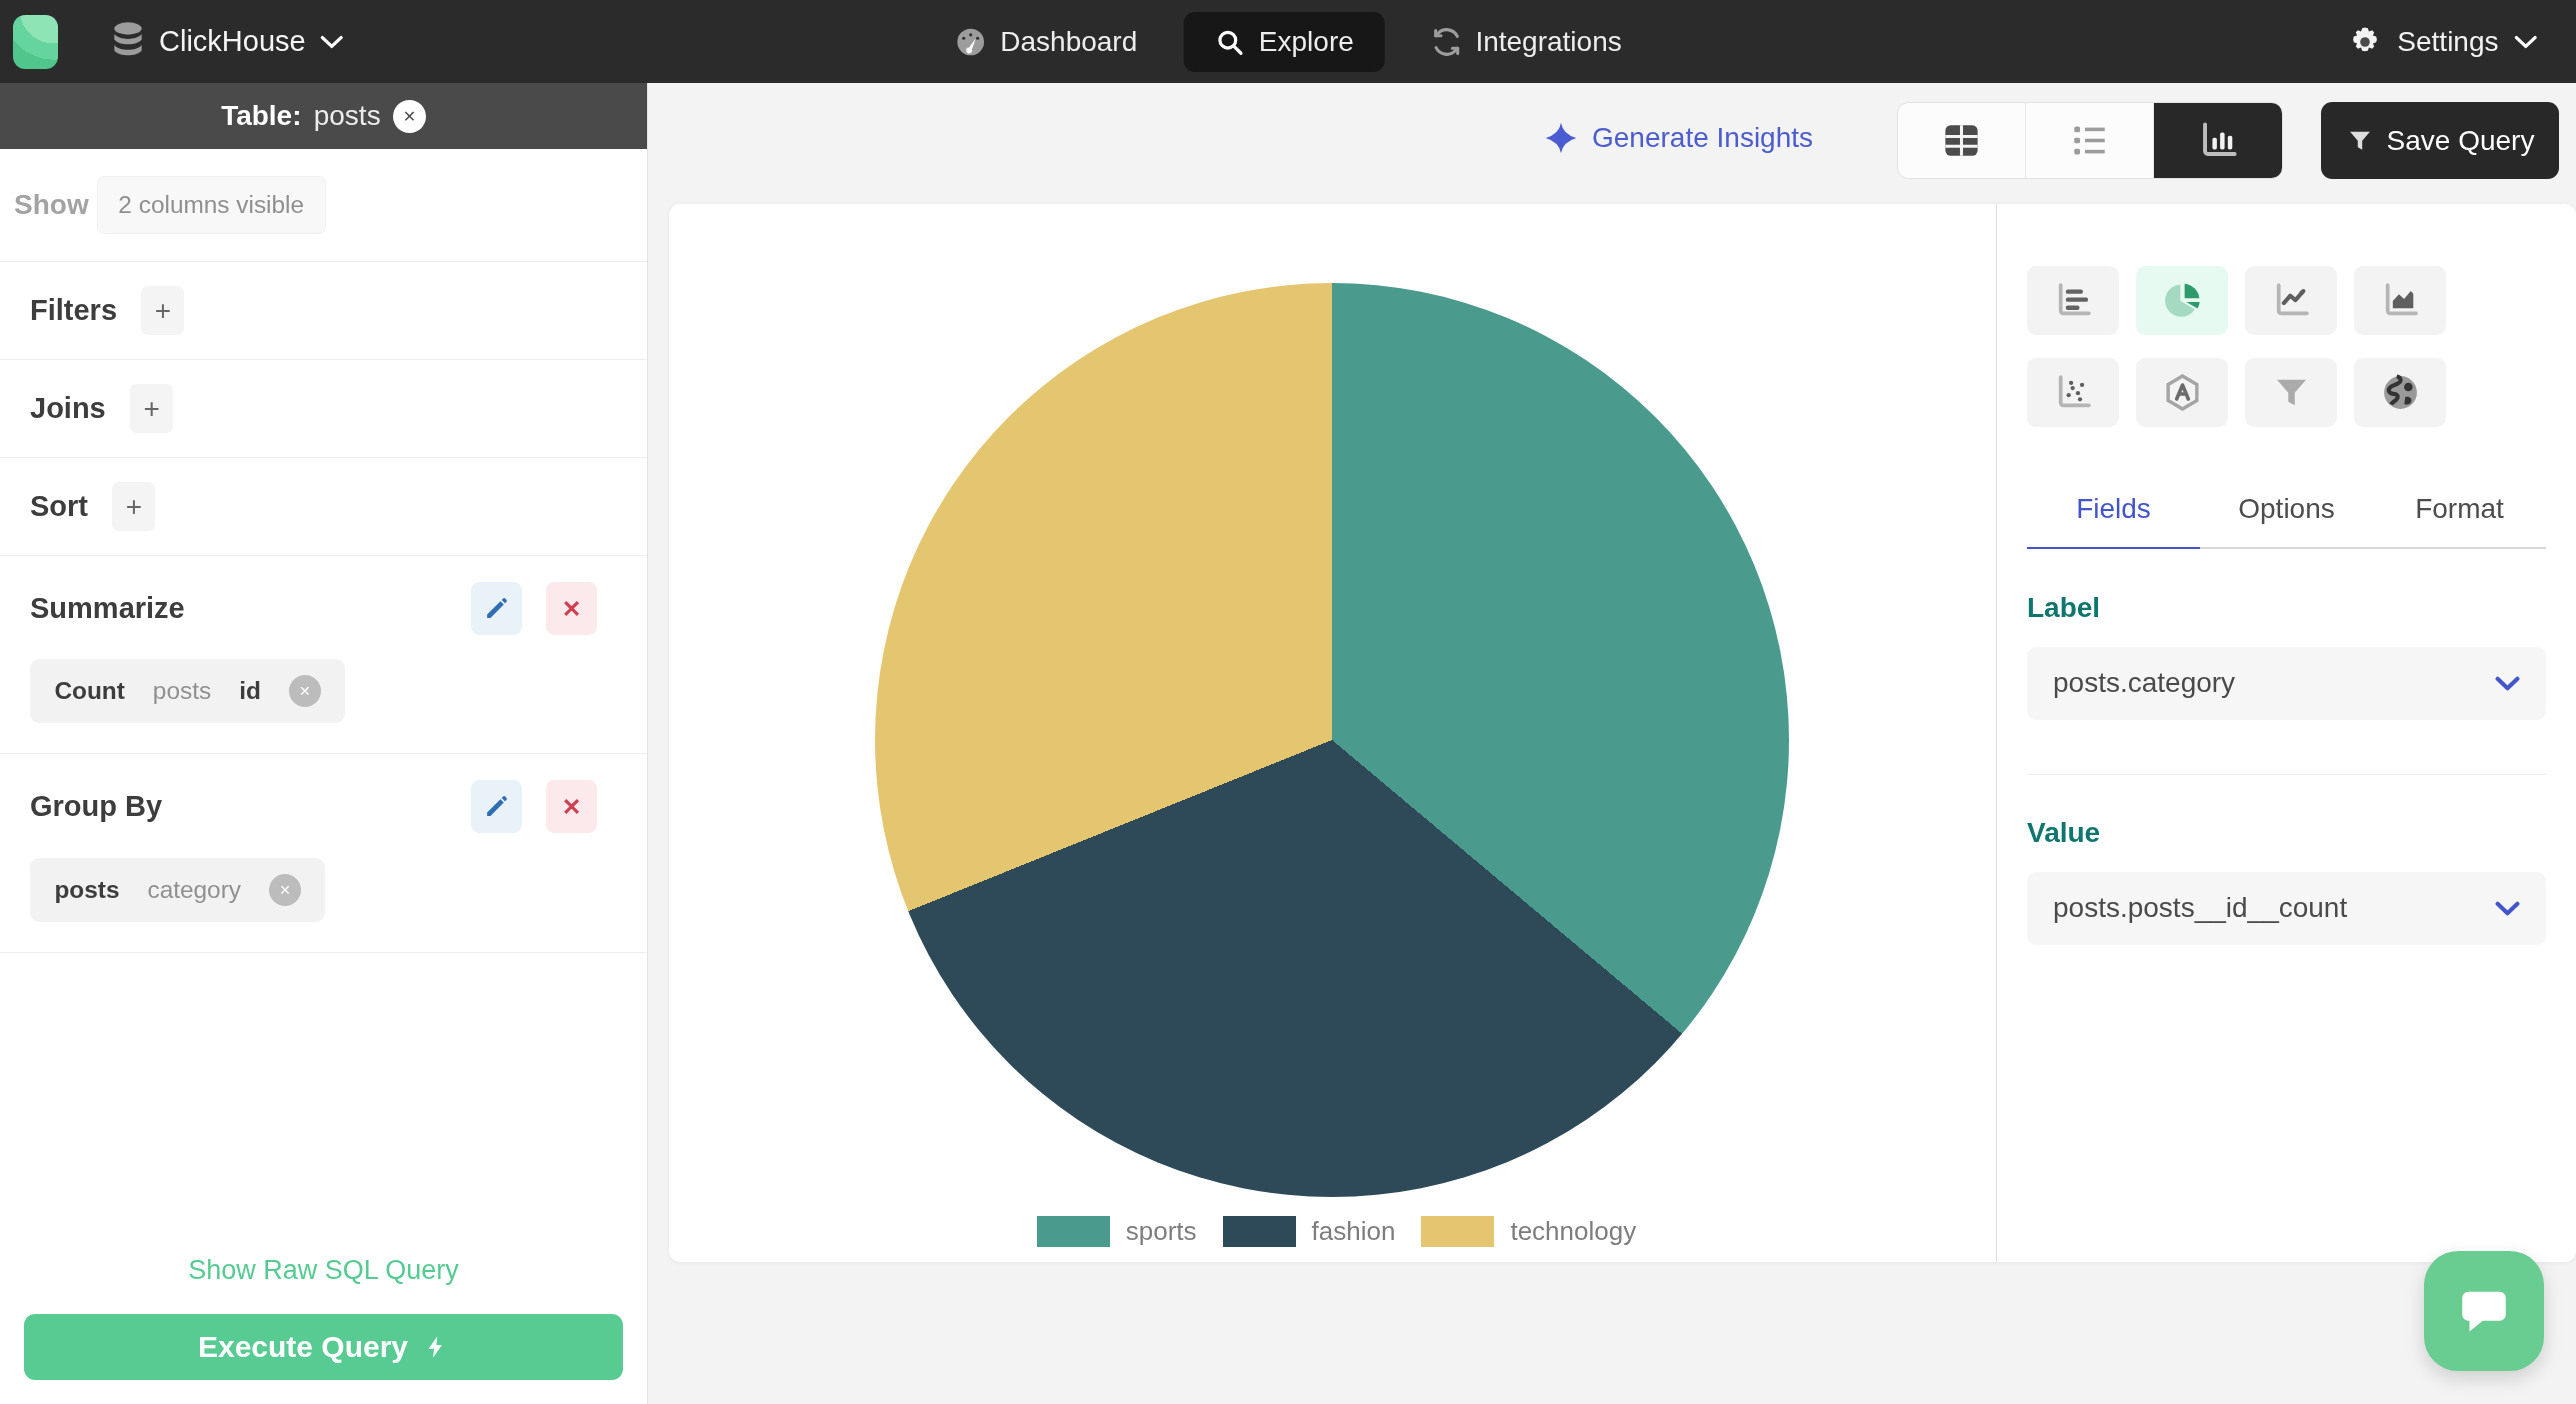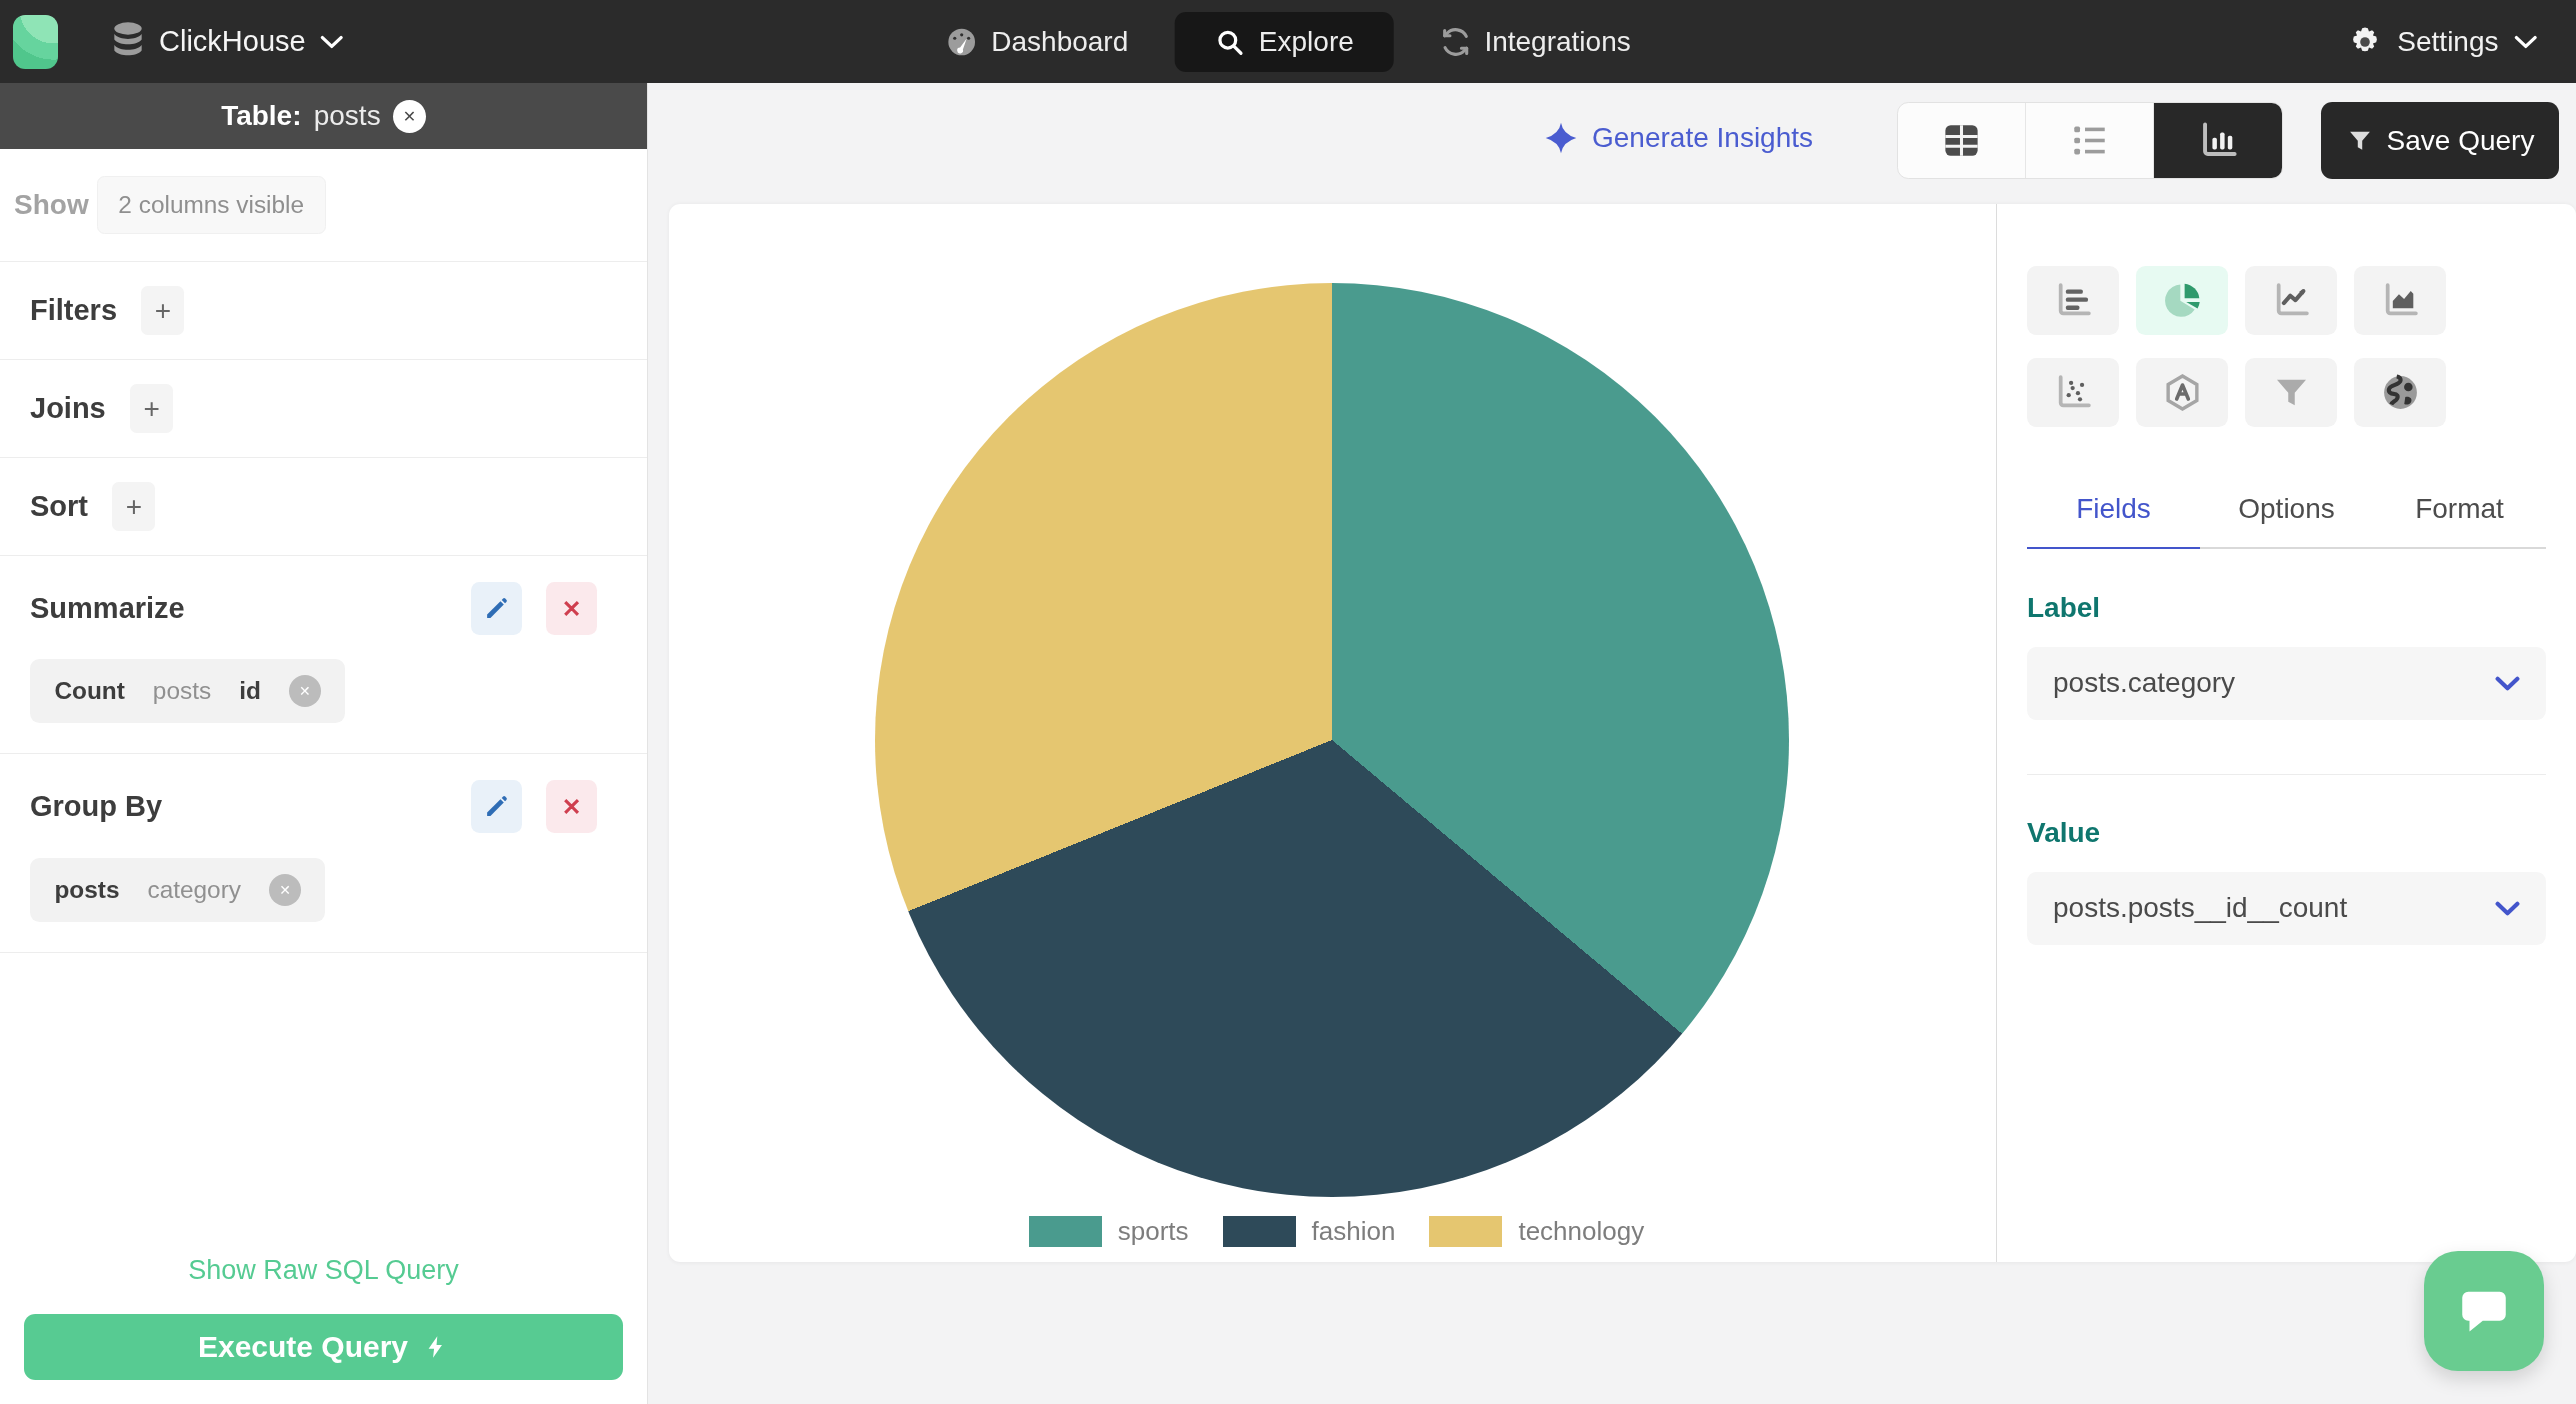--- a/index.html
+++ b/index.html
@@ -12,21 +12,21 @@
   }
   .flexc { display:flex; align-items:center; }
 
   
   .navbar { position:absolute; top:0; left:0; right:0; height:83px; background:#2b2b2b; display:flex; align-items:center; z-index:5; }
   .logo { width:45px; height:54px; margin-left:13px; border-radius:12.2px;
     background:radial-gradient(150% 125% at 90% -10%, #8fe4b6 0 50%, #66d49e 50% 74%, #50c68c 74%); }
   .brand { display:flex; align-items:center; gap:14px; margin-left:53px; color:#f5f5f5; font-size:29px; font-weight:500; }
   .nav-center { position:absolute; left:50%; top:0; height:83px; transform:translateX(-50%); display:flex; align-items:center; gap:41px; }
   .nav-item { display:flex; align-items:center; gap:14px; color:#ededed; font-size:28px; height:60px; padding:0 5.6px; border-radius:11.3px; cursor:pointer; white-space:nowrap; }
-  .nav-item.active { background:#171717; padding:0 40px; }
+  .nav-item.active { background:#171717; padding:0 31px; }
   .nav-right { position:absolute; right:39px; top:0; height:83px; display:flex; align-items:center; gap:15px; color:#f2f2f2; font-size:28px; cursor:pointer; }
   .chev { color:#ffffff; display:flex; }
 
   
   .sidebar { position:absolute; left:0; top:83px; width:648px; bottom:0; background:#ffffff; border-right:0.9px solid #e3e3e3; display:flex; flex-direction:column; z-index:4; }
   .table-header { height:66px; background:#4a4a4a; display:flex; align-items:center; justify-content:center; gap:12.2px; color:#ffffff; font-size:28px; flex:none; }
   .table-header .pfx { font-weight:700; }
   .table-header .tname { color:#ececec; }
   .hdr-close { width:33px; height:33px; border-radius:50%; background:#ffffff; color:#4a4a4a; display:flex; align-items:center; justify-content:center; font-size:16px; font-weight:700; cursor:pointer; }
   .hdr-close::before { content:"✕"; }
@@ -62,21 +62,21 @@
   .view-toggles { position:absolute; left:1897px; top:102px; height:77px; display:flex; background:#fcfcfc; border:0.9px solid #e2e2e2; border-radius:11.3px; overflow:hidden; z-index:3; }
   .toggle-seg { width:128px; display:flex; align-items:center; justify-content:center; border-right:0.9px solid #e6e6e6; cursor:pointer; background:transparent; }
   .toggle-seg:last-child { border-right:none; }
   .toggle-seg.active { background:#282828; }
   .save-query { position:absolute; left:2321px; top:102px; width:238px; height:77px; background:#282828; border:none; border-radius:11.3px; color:#ffffff; font-size:28px; display:flex; align-items:center; justify-content:center; gap:13px; cursor:pointer; font-family:inherit; z-index:3; }
 
   
   .sheet { position:absolute; left:669px; top:204px; width:1907px; height:1058px; background:#ffffff; border-radius:11.3px; box-shadow:0 0.9px 4.7px rgba(0,0,0,0.05); display:flex; z-index:2; }
   .chart-area { position:relative; width:1327px; flex:none; }
   .pie { position:absolute; left:206px; top:79px; width:914px; height:914px; border-radius:50%; }
-  .legend { position:absolute; left:8px; right:0; bottom:15px; display:flex; justify-content:center; align-items:center; gap:34px; }
+  .legend { position:absolute; left:8px; right:0; bottom:15px; display:flex; justify-content:center; align-items:center; gap:26px; }
   .legend-item { display:flex; align-items:center; gap:16px; font-size:26px; color:#7d7d7d; }
   .swatch { width:73px; height:31px; }
 
   .right-panel { flex:1; border-left:0.9px solid #dcdcdc; padding:34px 30px 0; }
   .panel-title { font-size:31px; font-weight:700; color:#373737; }
   .graph-grid { margin-top:28px; display:grid; grid-template-columns:repeat(4,92px); gap:22.5px 17px; }
   .graph-btn { height:69px; background:#f3f3f3; border:none; border-radius:9.4px; display:flex; align-items:center; justify-content:center; cursor:pointer; }
   .graph-btn.active { background:#e7faf2; }
   .tabs { margin-top:66px; display:flex; }
   .tab { flex:1; text-align:center; font-size:28px; color:#4c4c4c; padding-bottom:22.5px; border-bottom:2.8px solid #d9d9d9; cursor:pointer; }

